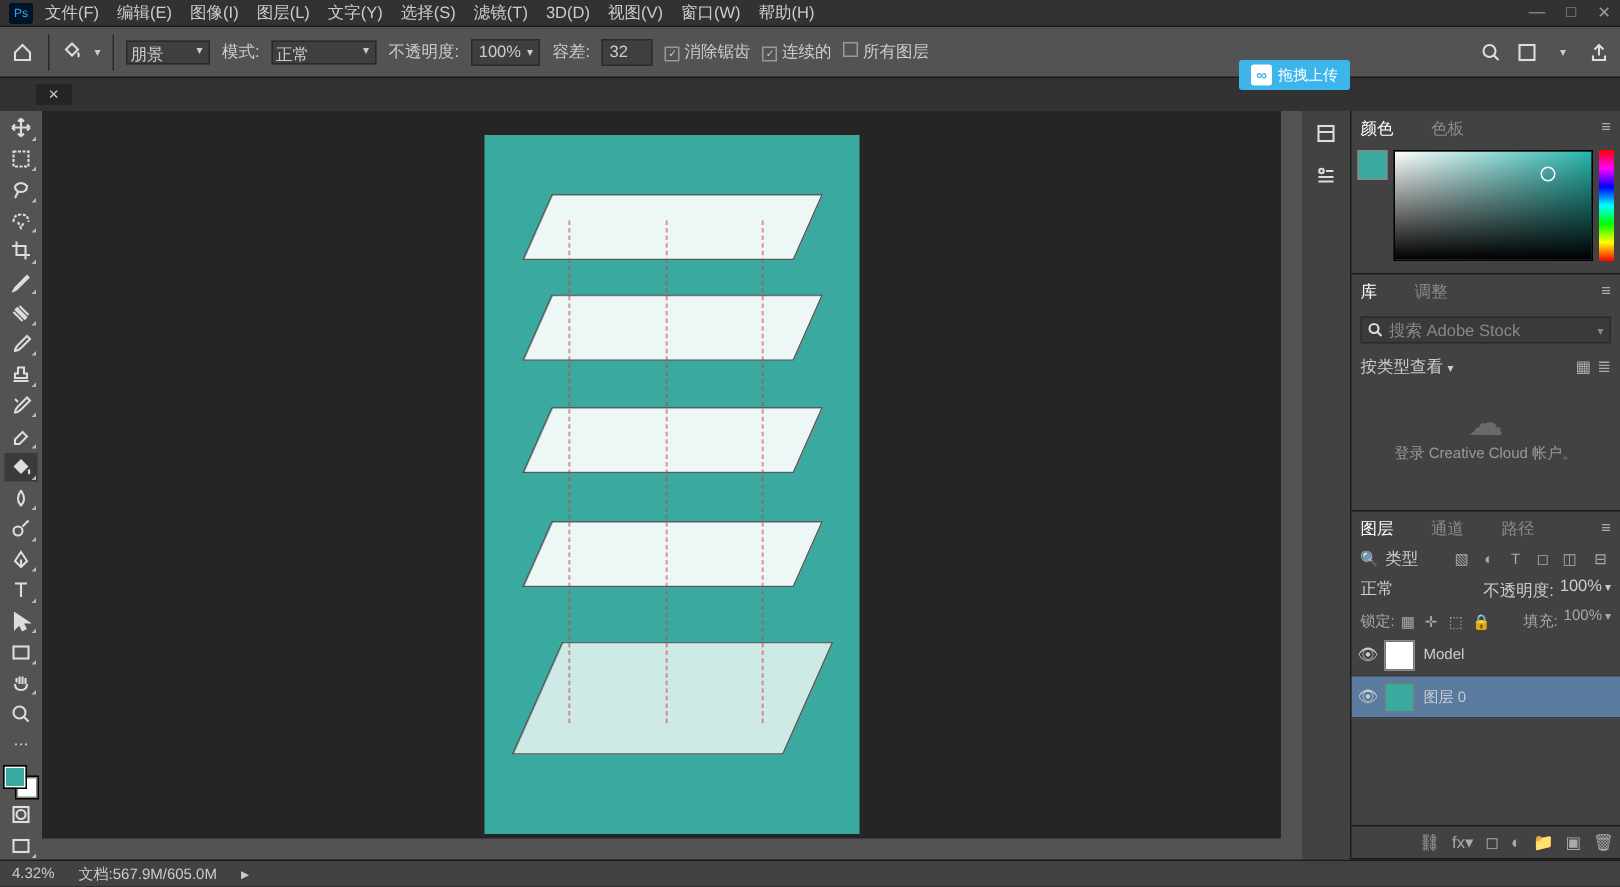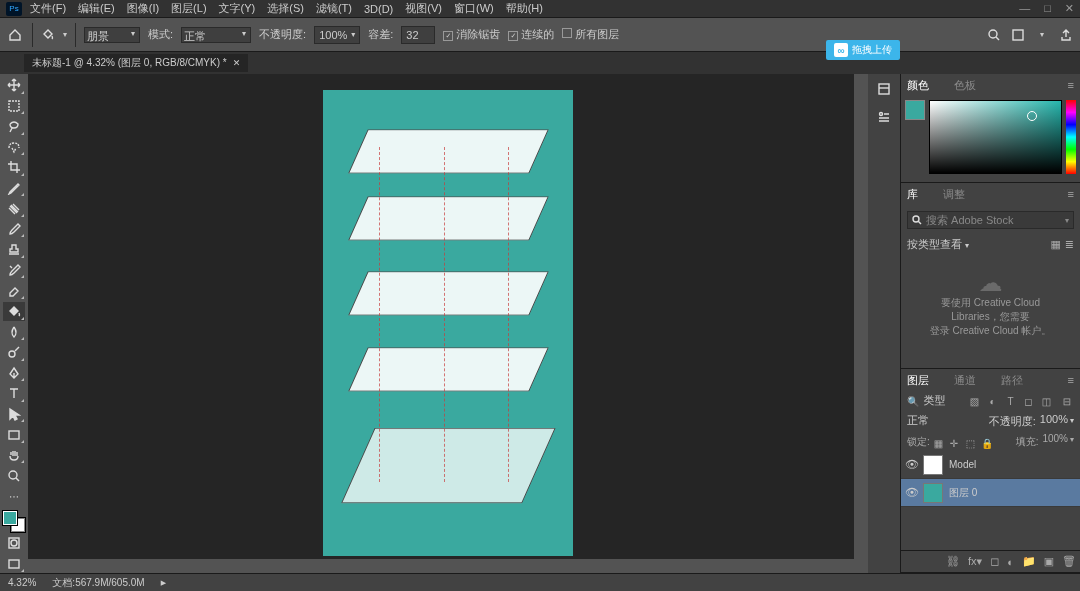--- a/index.html
+++ b/index.html
@@ -152,21 +152,20 @@
   <div class="ricon" style="font-size:8px">▾</div>
   <div class="ricon">
       <svg>
         <path d="M7 2 V9 M4 5 L7 2 L10 5 M3 9 V12 H11 V9"></path>
       </svg>
     </div>
 </div>
 
 <div class="tabbar">
   <div class="tab">
-    <span>未标题-1 @ 4.32% (图层 0, RGB/8/CMYK) *</span>
     <span style="font-size:9px">✕</span>
   </div>
 </div>
 
 <div class="main">
 
   <div class="tools">
     <div class="tool">
         <svg>
           <path d="M7 1 V13 M1 7 H13 M7 1 L5 3 M7 1 L9 3 M7 13 L5 11 M7 13 L9 11 M1 7 L3 5 M1 7 L3 9 M13 7 L11 5 M13 7 L11 9"></path>
@@ -379,21 +378,20 @@
         </div>
         <div class="libdrop">
           <span class="d"><span>按类型查看</span> <span style="font-size:8px">▾</span></span>
           <span class="libicons">
             <span>▦</span>
             <span>≣</span>
           </span>
         </div>
         <div class="libmsg">
           <div class="cloud">☁</div>
-          <div>要使用 Creative Cloud Libraries，您需要</div>
           <div>登录 Creative Cloud 帐户。</div>
         </div>
       </div>
     </div>
 
 
     <div class="panel layerpanel">
       <div class="phead">
         <span class="pt act">图层</span>
         <span class="pt inact">通道</span>

